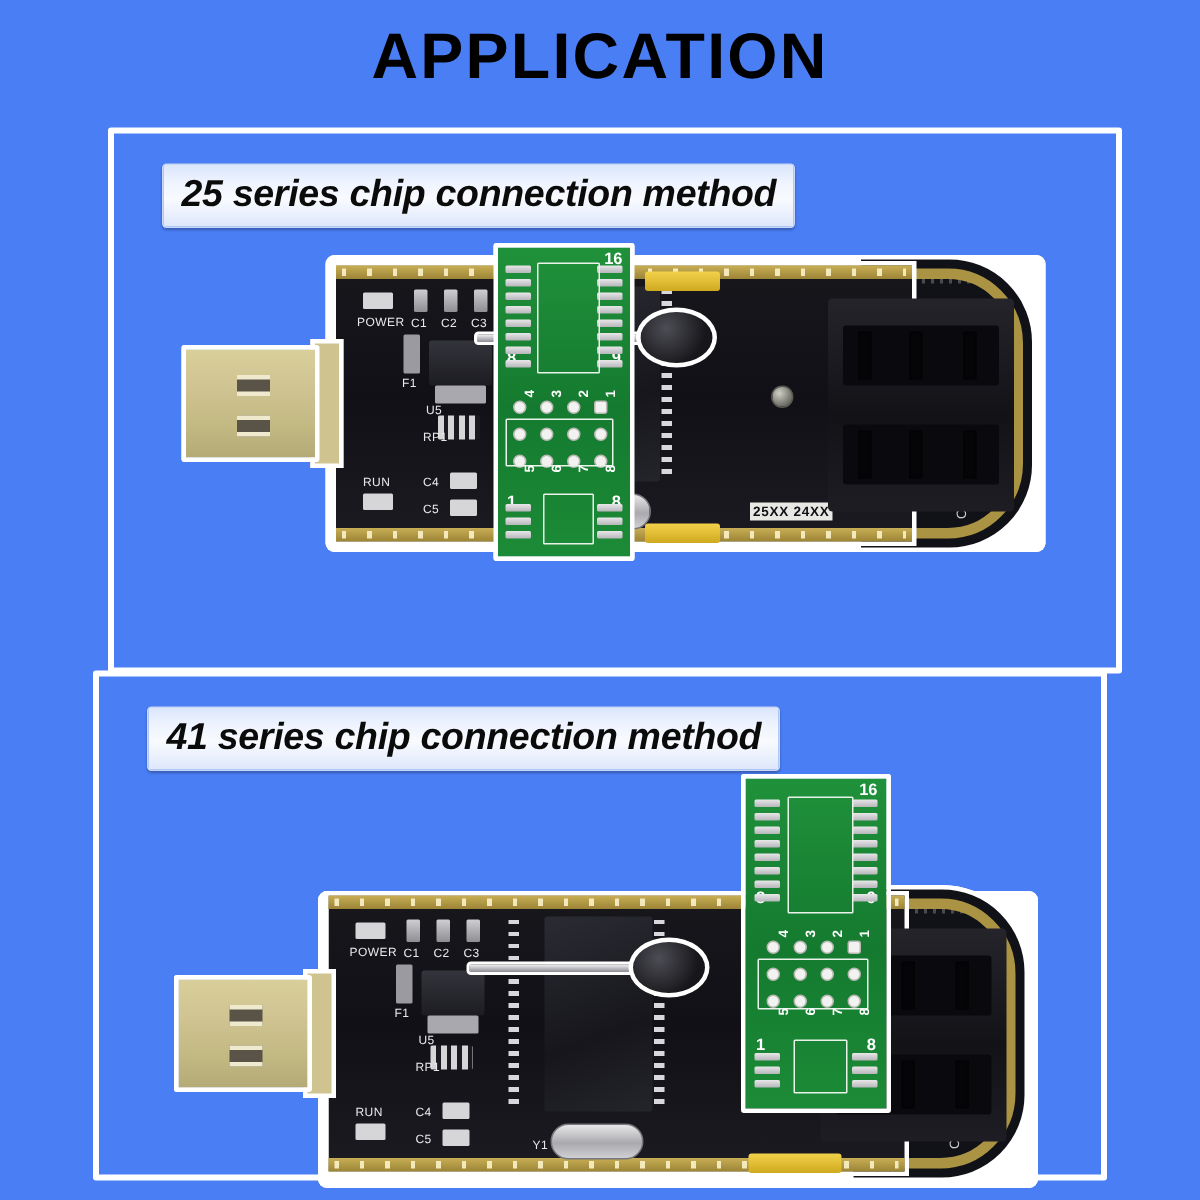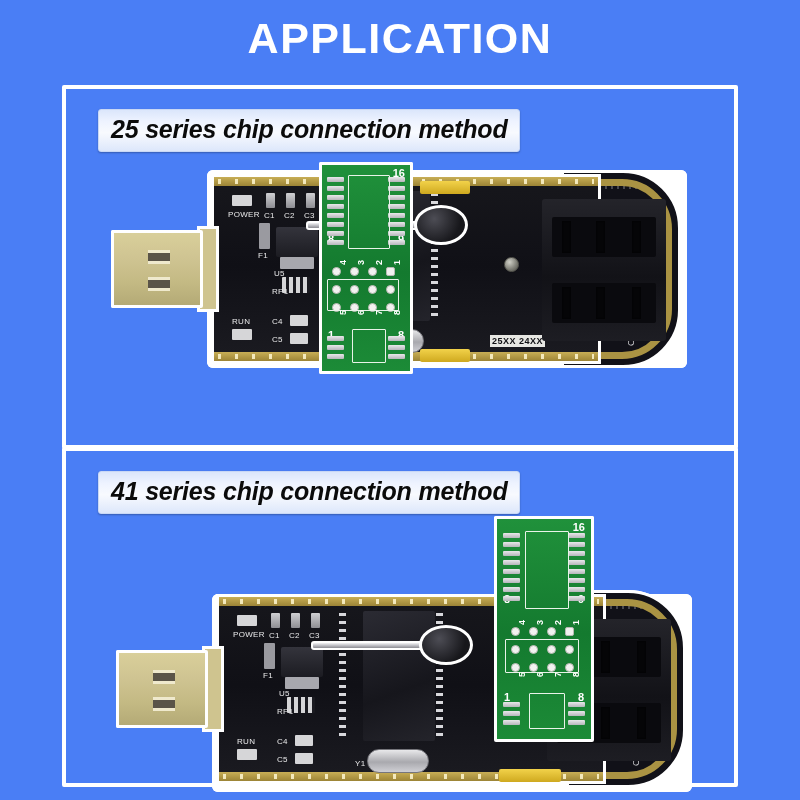--- a/index.html
+++ b/index.html
@@ -7,33 +7,33 @@
     width: 800px; height: 800px;
     font-family: "Liberation Sans", sans-serif;
     overflow: hidden;
   }
   body { background: #4a7ef5; position: relative; }
 
   
   .page-title {
     position: absolute; top: 14px; left: 0; width: 800px;
     text-align: center;
-    font-size: 43px; font-weight: bold; color: #ffffff;
+    font-size: 43px; font-weight: bold; color: #000000;
     letter-spacing: 1.5px;
     font-family: "Liberation Sans", sans-serif;
   }
 
   
   .panel {
     position: absolute;
     border: 4px solid #ffffff;
     border-radius: 2px;
     background: transparent;
   }
-  #panel-1 { left: 62px; top: 85px; width: 676px; height: 364px; }
+  #panel-1 { left: 72px; top: 85px; width: 676px; height: 364px; }
   #panel-2 { left: 62px; top: 447px; width: 676px; height: 340px; }
 
   
   .caption {
     position: absolute;
     top: 20px; left: 32px;
     padding: 5px 12px 7px 12px;
     background: linear-gradient(180deg,#dbe6fb 0%, #eef3ff 28%, #f8fafe 55%, #dde7fb 100%);
     border: 1px solid #c9d8f5;
     border-radius: 3px;

